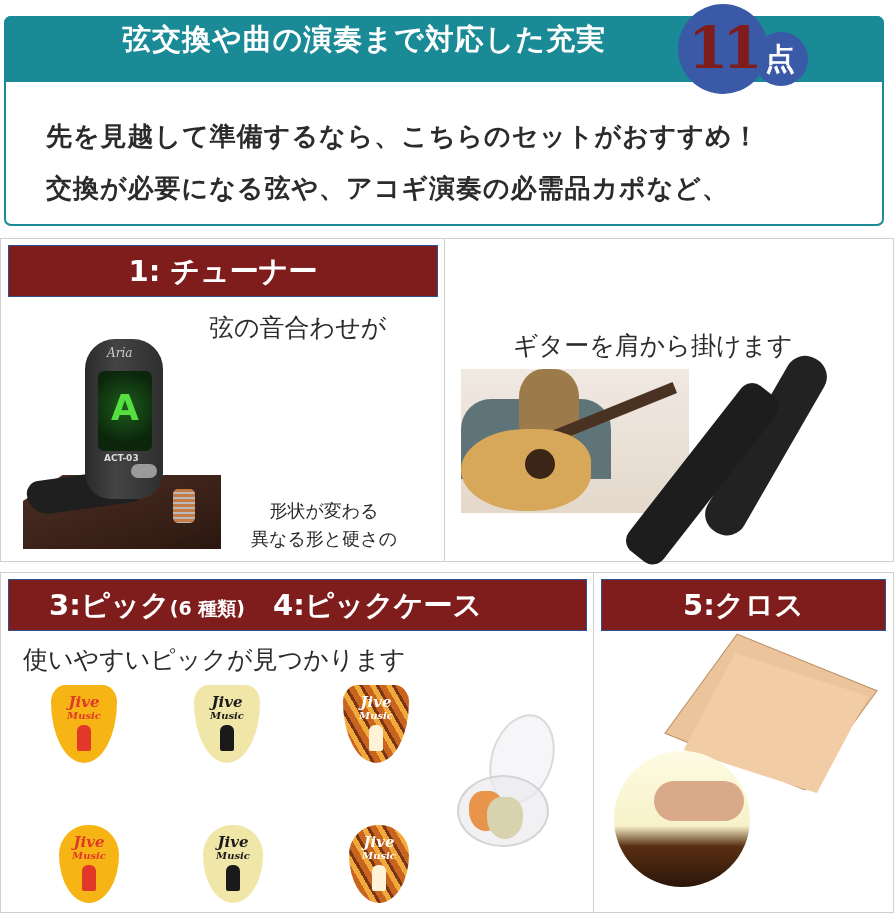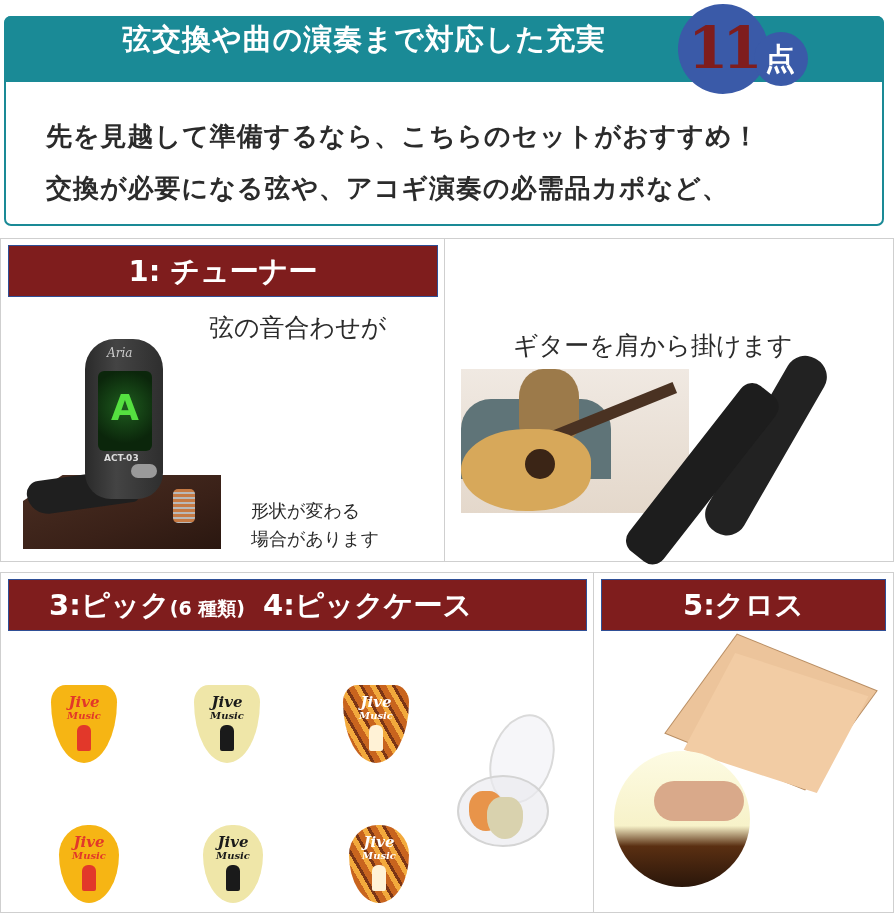--- a/index.html
+++ b/index.html
@@ -128,23 +128,23 @@
     <div class="tuner-photo"></div>
     <div class="tuner-clip"></div>
     <div class="peg"></div>
     <div class="tuner-body"></div>
     <div class="tuner-logo">Aria</div>
     <div class="tuner-screen"></div>
     <div class="tuner-letter">A</div>
     <div class="tuner-model">ACT-03</div>
     <div class="tuner-btn"></div>
   </div>
-  <div class="note" style="left:250px; top:258px;">
+  <div class="note" style="left:250px; top:258px;text-align:center;">
     <div>形状が変わる</div>
-    <div>場合があります</div>
+    <div>異なる形と硬さの</div>
   </div>
 </section>
 
 <section class="panel" id="p2">
   <div class="caption" style="left:68px; top:72px;margin-top:18px;">ギターを肩から掛けます</div>
   <div>
     <div class="guitarist"></div>
     <div class="shirt"></div>
     <div class="hair"></div>
     <div class="neck"></div>
@@ -152,22 +152,23 @@
     <div class="soundhole"></div>
   </div>
   <div>
     <div class="strap-b"></div>
     <div class="strap-a"></div>
   </div>
 </section>
 
 <section class="panel" id="p3">
   <div class="panel-head" style="text-align:left; padding-left:40px;">
-    <span>3:ピック</span><span style="font-size:19px; margin-right:18px;">(6 種類)</span><span>4:ピックケース</span>
-  </div>
+    <span>3:ピック</span><span style="font-size:19px; margin-right:28px;">(6 種類)</span><span>4:ピックケース</span>
+  </div>
+  <div class="caption" style="left:22px; top:70px;">使いやすいピックが見つかります</div>
 
   <div class="pick pick-tri pk-yellow" style="left:50px; top:112px;">
     <div class="brand">
         <div>Jive</div>
         <div style="font-size:10px;">Music</div>
       </div>
     <div class="head"></div>
   </div>
   <div class="pick pick-tri pk-cream" style="left:193px; top:112px;">
     <div class="brand">

